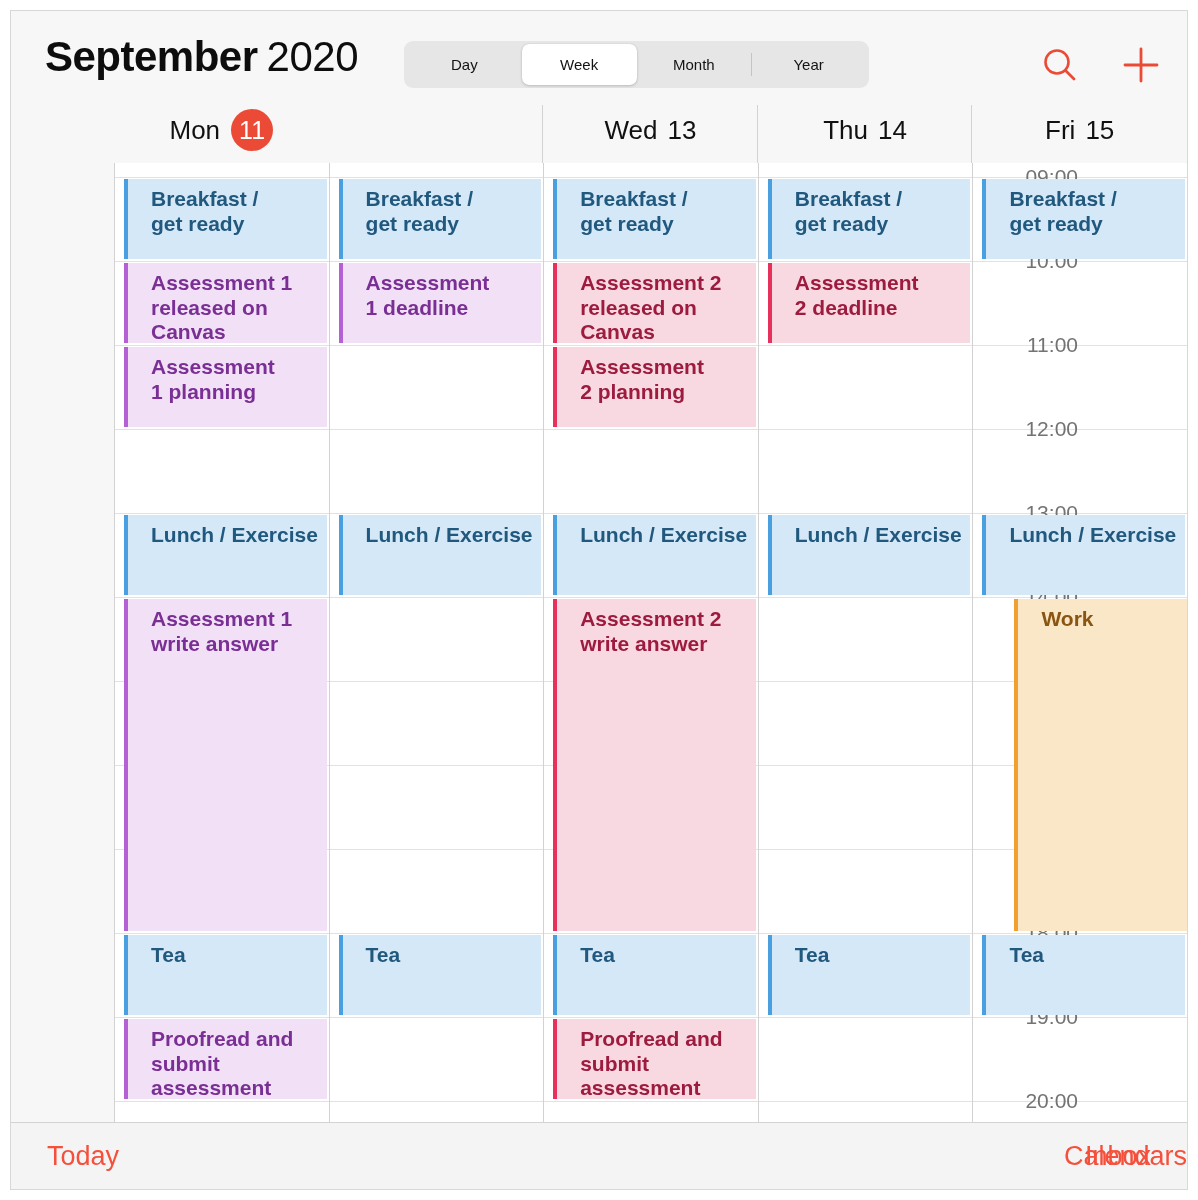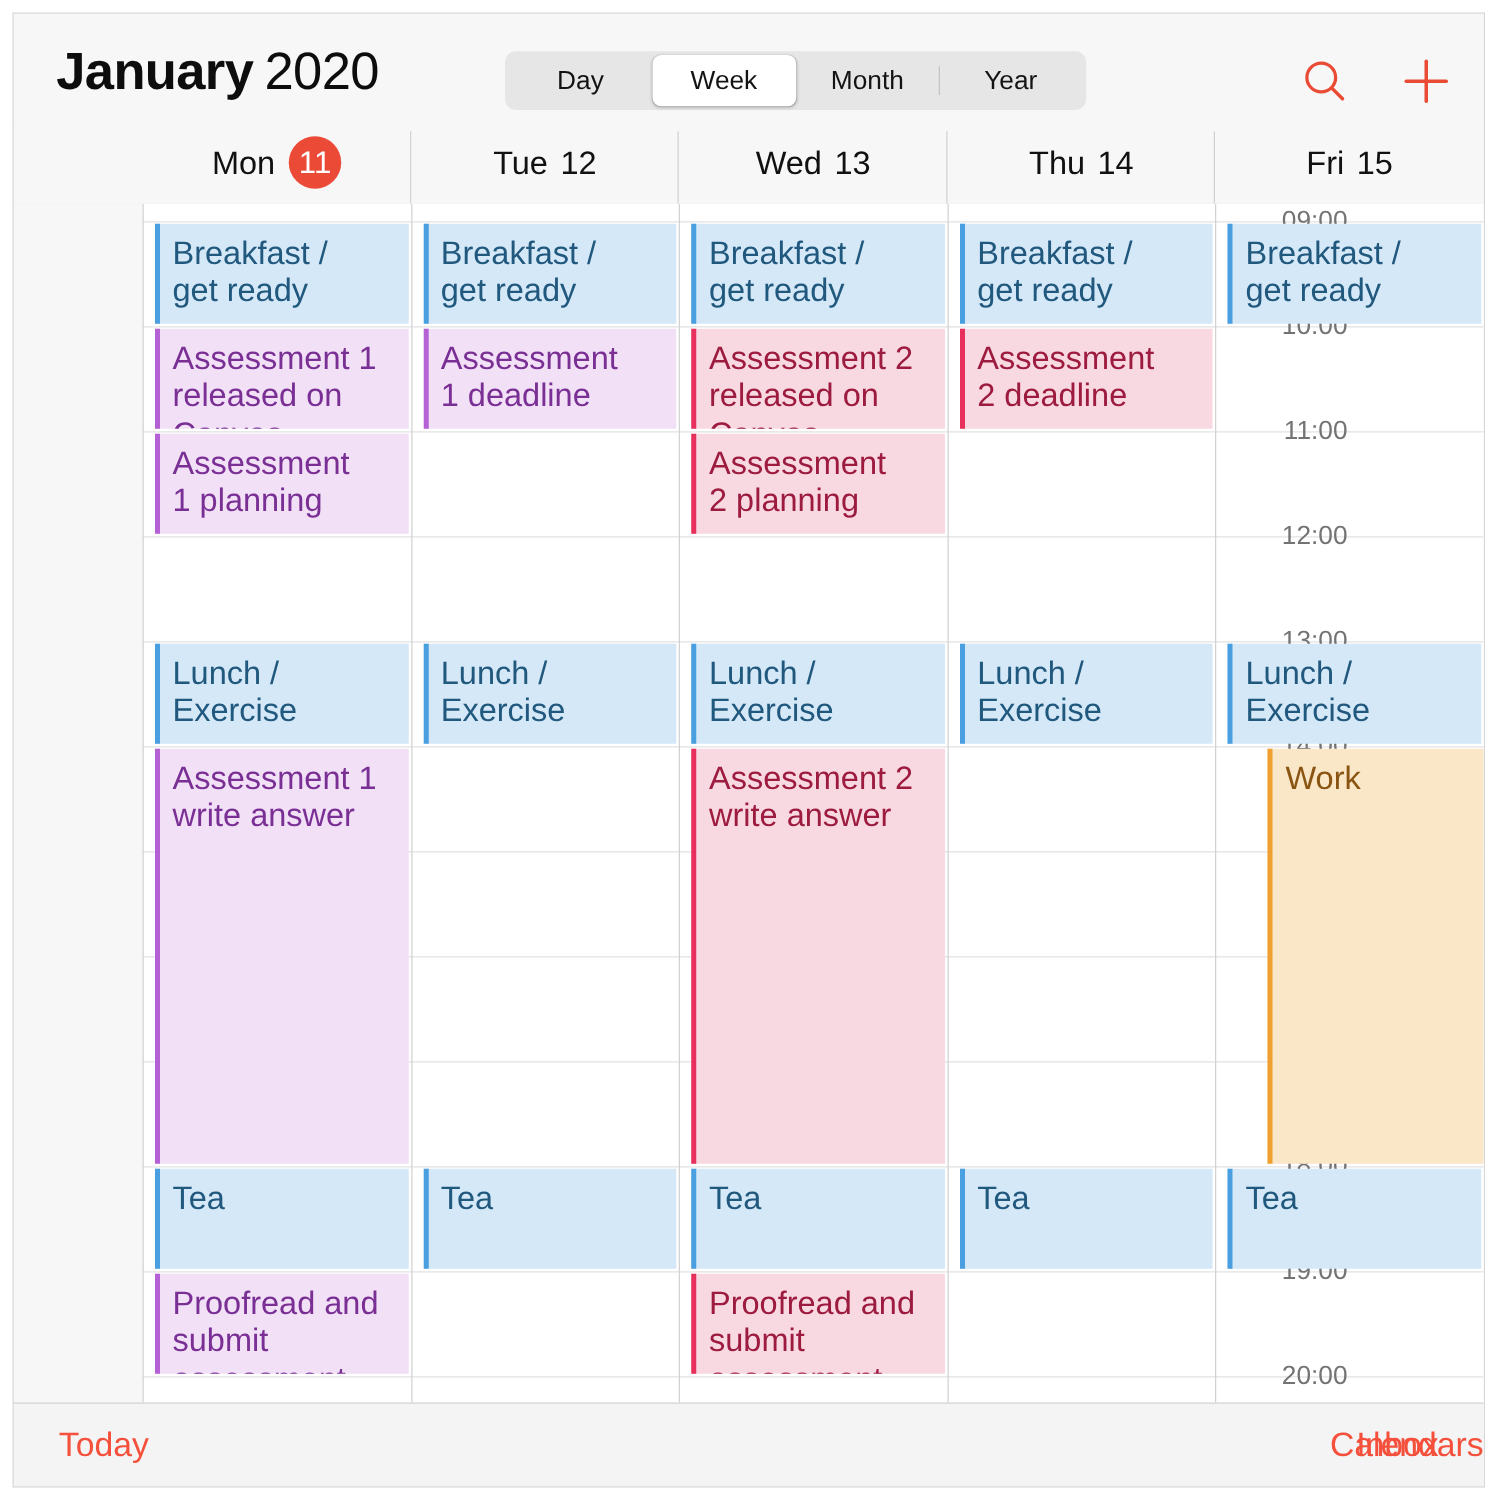--- a/index.html
+++ b/index.html
@@ -59,21 +59,21 @@
     display: flex;
     align-items: center;
     box-sizing: border-box;
     padding: 3px;
   }
   .seg {
     flex: 1 1 0;
     height: 41px;
     line-height: 41px;
     text-align: center;
-    font-size: 21px;
+    font-size: 15px;
     color: #131313;
     position: relative;
     border-radius: 7px;
     user-select: none;
   }
   .seg.sel {
     background: #ffffff;
     box-shadow: 0 1px 3px rgba(0,0,0,.18), 0 0 1px rgba(0,0,0,.18);
     font-weight: 400;
   }
@@ -184,23 +184,23 @@
     bottom: 0;
     width: 1px;
     background: #d2d2d2;
   }
 
   
   .event {
     position: absolute;
     box-sizing: border-box;
     border-left-style: solid;
-    padding: 8px 0 0 10px;
-    font-size: 26px;
-    font-weight: 400;
+    padding: 8px 0 0 23px;
+    font-size: 21px;
+    font-weight: 700;
     line-height: 1.17;
     overflow: hidden;
     white-space: pre-line;
   }
 
   
   #bottombar {
     position: absolute;
     left: 0;
     bottom: 0;
@@ -223,21 +223,21 @@
   #inbox-btn  { right: 36px; }
 </style>
 </head>
 <body>
 
 <div id="app">
 
   <div id="topbar">
 
     <div id="month-title">
-      <span class="m">January</span><span class="y">2020</span>
+      <span class="m">September</span><span class="y">2020</span>
     </div>
 
     <div id="segmented">
         <div class="seg">Day</div>
         <div class="seg sel">Week</div>
         <div class="seg">Month</div>
         <div class="seg divider">Year</div>
       </div>
 
     <div id="search-btn">
@@ -256,25 +256,20 @@
           <line x1="6" y1="22" x2="38" y2="22" stroke="#ea4b35" stroke-width="2.8" stroke-linecap="round"></line>
         </svg>
       </span>
     </div>
   </div>
 
   <div id="dayheader">
       <div class="dayhead" style="left: 103px; width: 214.6px;">
         <span>Mon</span>
         <span class="dnum-circle">11</span>
-      </div>
-      <div class="dayhead" style="left: 317.6px; width: 214.6px;">
-        <span>Tue</span>
-        <span class="dnum">12</span>
-        <div class="vline" style="right: 214.6px;"></div>
       </div>
       <div class="dayhead" style="left: 532.2px; width: 214.6px;">
         <span>Wed</span>
         <span class="dnum">13</span>
         <div class="vline" style="right: 214.6px;"></div>
       </div>
       <div class="dayhead" style="left: 746.8px; width: 214.6px; align-items: center;">
         <span>Thu</span>
         <span class="dnum">14</span>
         <div class="vline" style="right: 214.6px;"></div>

